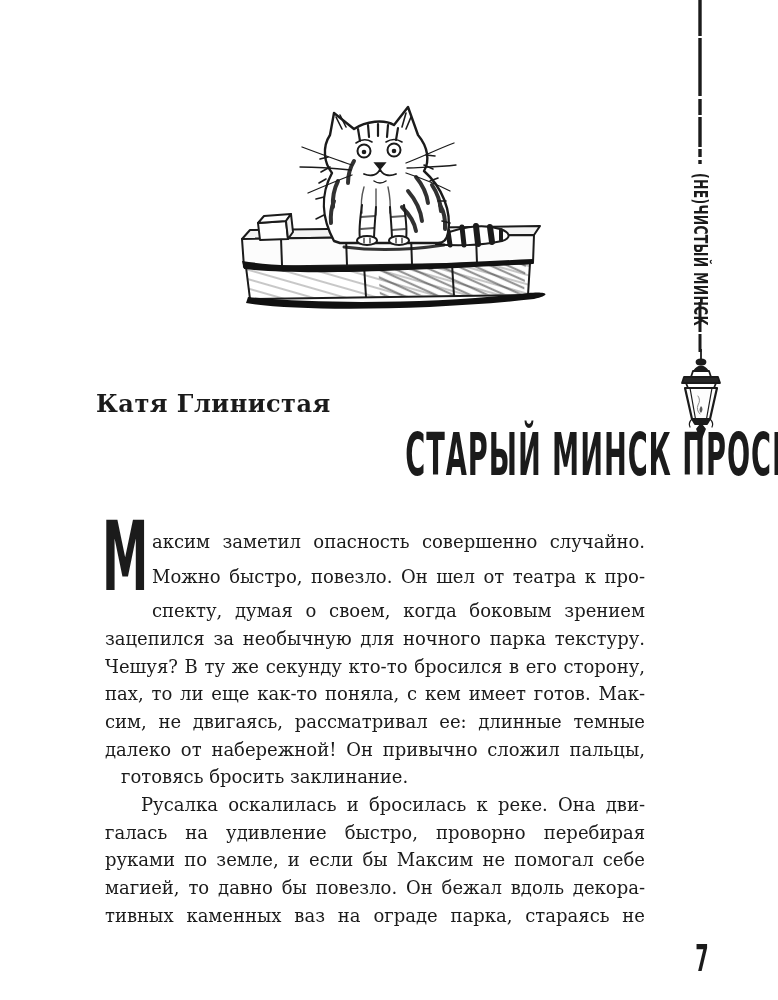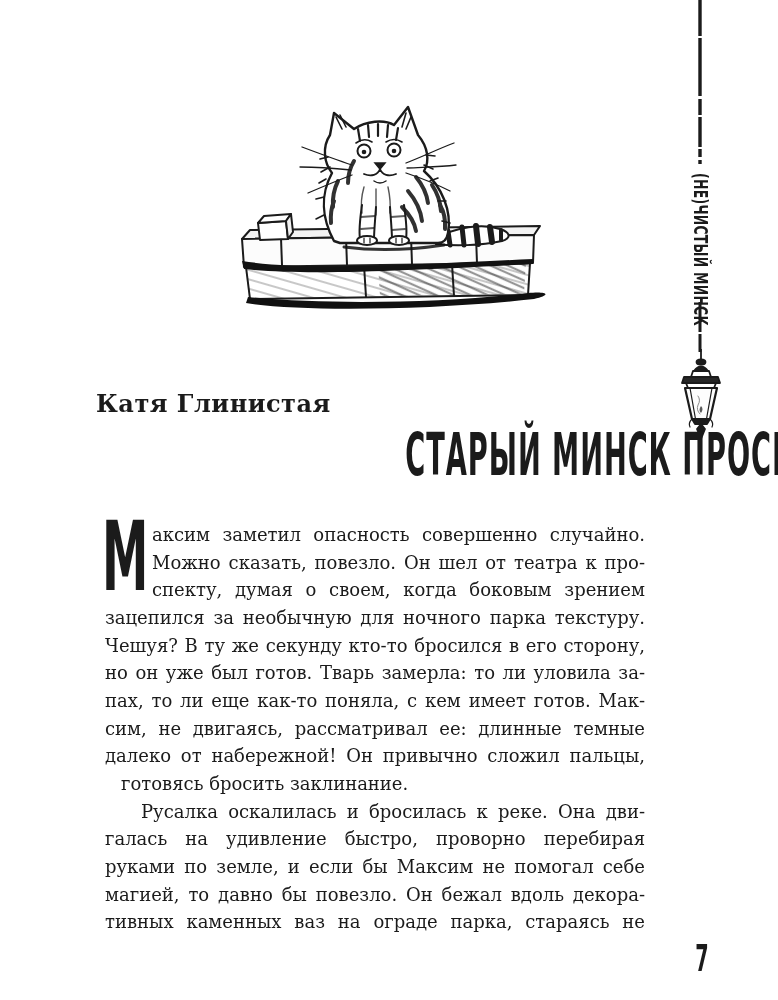--- a/index.html
+++ b/index.html
@@ -37,21 +37,21 @@
 
   
   .dropcap {
     position:absolute; left:102px; top:521px;
     font-size:97px; line-height:72px;
     transform:scaleX(0.48); transform-origin:0 0;
   }
   .body-block { position:absolute; left:105px; top:521px; width:540px;
     font-size:18px; line-height:27.65px; }
   .line { text-align:justify; text-align-last:justify; }
-  .line.cap-indent { margin-left:47px; }
+  .line.cap-indent { margin-left:47px;margin-top:7px; }
   .line.par-end { text-align-last:left;margin-left:16px; }
   .line.indent { text-indent:36px; }
 
   .page-number {
     position:absolute; left:672px; top:940px; width:60px;
     display:flex; justify-content:center;
   }
   .page-number span {
     display:inline-block; font-size:37px; line-height:37px;
     transform:scaleX(0.52); transform-origin:center;
@@ -201,25 +201,24 @@
 
   <div class="author">Катя Глинистая</div>
   <div class="title-wrap">
     <span class="display">СТАРЫЙ МИНСК ПРОСЫПАЕТСЯ</span>
   </div>
 
   <div class="dropcap display">М</div>
 
   <div class="body-block">
     <div class="line cap-indent">аксим заметил опасность совершенно случайно.</div>
-    <div class="line cap-indent">Можно сказать, повезло. Он шел от театра к про-</div>
+    <div class="line cap-indent">Можно быстро, повезло. Он шел от театра к про-</div>
     <div class="line cap-indent">спекту, думая о своем, когда боковым зрением</div>
     <div class="line">зацепился за необычную для ночного парка текстуру.</div>
     <div class="line">Чешуя? В ту же секунду кто-то бросился в его сторону,</div>
-    <div class="line">но он уже был готов. Тварь замерла: то ли уловила за-</div>
     <div class="line">пах, то ли еще как-то поняла, с кем имеет готов. Мак-</div>
     <div class="line">сим, не двигаясь, рассматривал ее: длинные темные</div>
     <div class="line">далеко от набережной! Он привычно сложил пальцы,</div>
     <div class="line par-end">готовясь бросить заклинание.</div>
     <div class="line indent">Русалка оскалилась и бросилась к реке. Она дви-</div>
     <div class="line">галась на удивление быстро, проворно перебирая</div>
     <div class="line">руками по земле, и если бы Максим не помогал себе</div>
     <div class="line">магией, то давно бы повезло. Он бежал вдоль декора-</div>
     <div class="line">тивных каменных ваз на ограде парка, стараясь не</div>
   </div>

